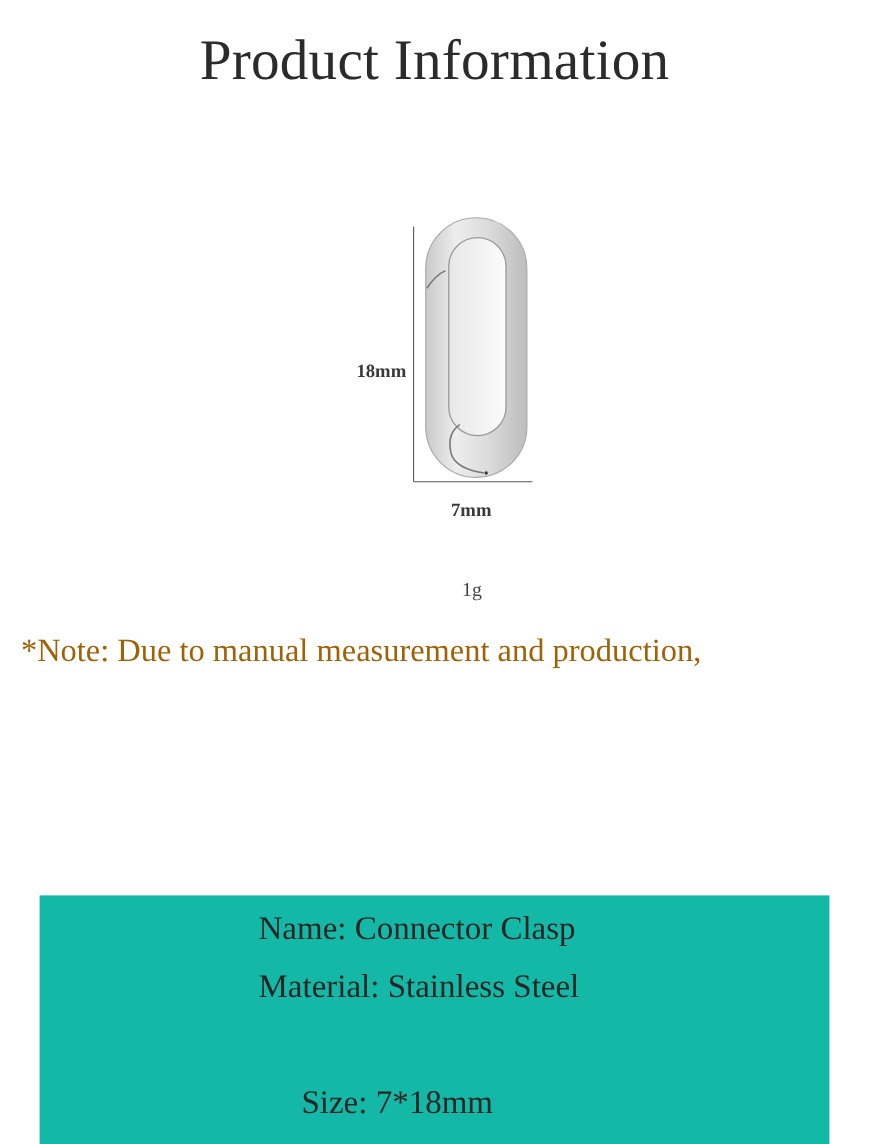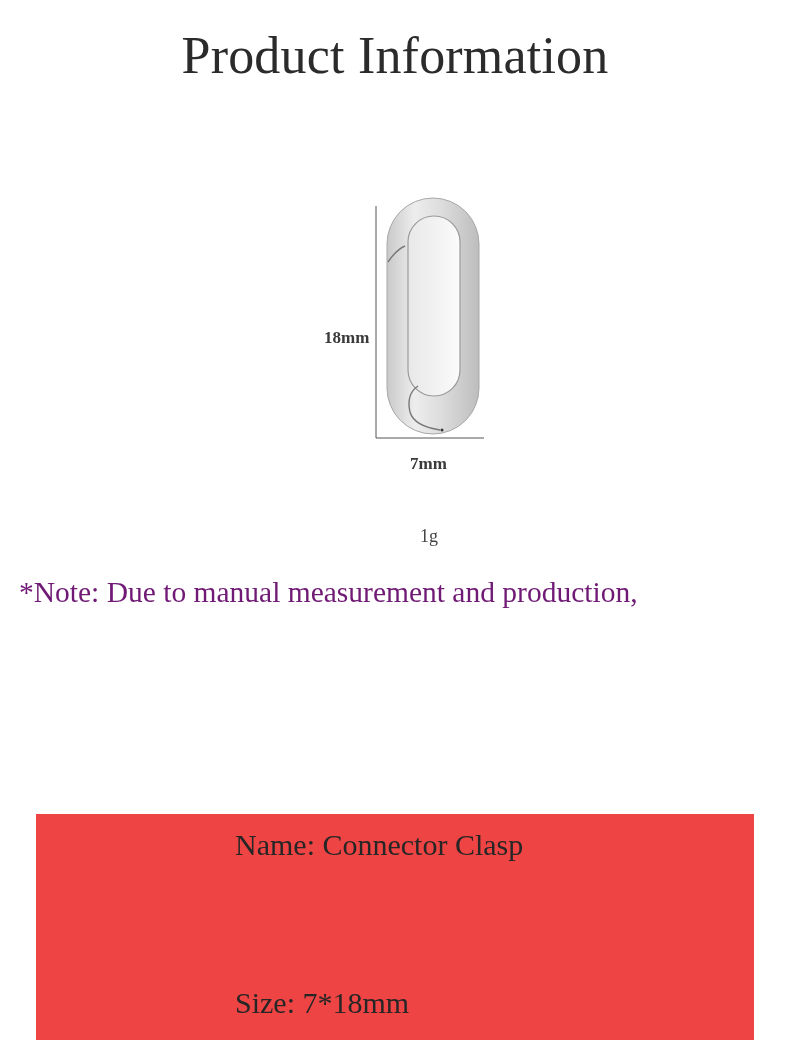--- a/index.html
+++ b/index.html
@@ -15,24 +15,24 @@
     .product-figure { position: absolute; left: 310px; top: 190px; width: 200px; height: 300px; font-weight: bold; }
     .dim-label {
       position: absolute; font-family: "Liberation Serif", serif; font-size: 17px; color: #3a3a3a;
     }
     .weight {
       position: absolute; top: 526px; left: 0; width: 858px; text-align: center;
       font-family: "Liberation Serif", serif; font-size: 18px; color: #444;
     }
     .note {
       position: absolute; left: 19px; top: 566px; width: 770px;
-      font-family: "Liberation Serif", serif; font-size: 29.5px; line-height: 52px; color: #701a75;
+      font-family: "Liberation Serif", serif; font-size: 29.5px; line-height: 52px; color: #a16207;
     }
     .specs {
-      position: absolute; left: 36px; top: 814px; width: 718px; height: 226px; background: #ef4444;
+      position: absolute; left: 36px; top: 814px; width: 718px; height: 226px; background: #14b8a6;
     }
     .specs .row {
       position: absolute; left: 199px;
       font-family: "Liberation Serif", serif; font-size: 30px; color: #262626; white-space: nowrap;
     }
   </style>
 </head>
 <body>
 
 <div class="title">Product Information</div>
@@ -68,14 +68,15 @@
 </div>
 
 <div class="weight">1g</div>
 
 <div class="note">
   <div>*Note: Due to manual measurement and production,</div>
 </div>
 
 <div class="specs">
   <div class="row" style="top:14px;">Name: Connector Clasp</div>
-  <div class="row" style="top:172px;">Size: 7*18mm</div>
+  <div class="row" style="top:66px;">Material: Stainless Steel</div>
+  <div class="row" style="top:172px;margin-left:39px;">Size: 7*18mm</div>
 </div>
 
 </body></html>

